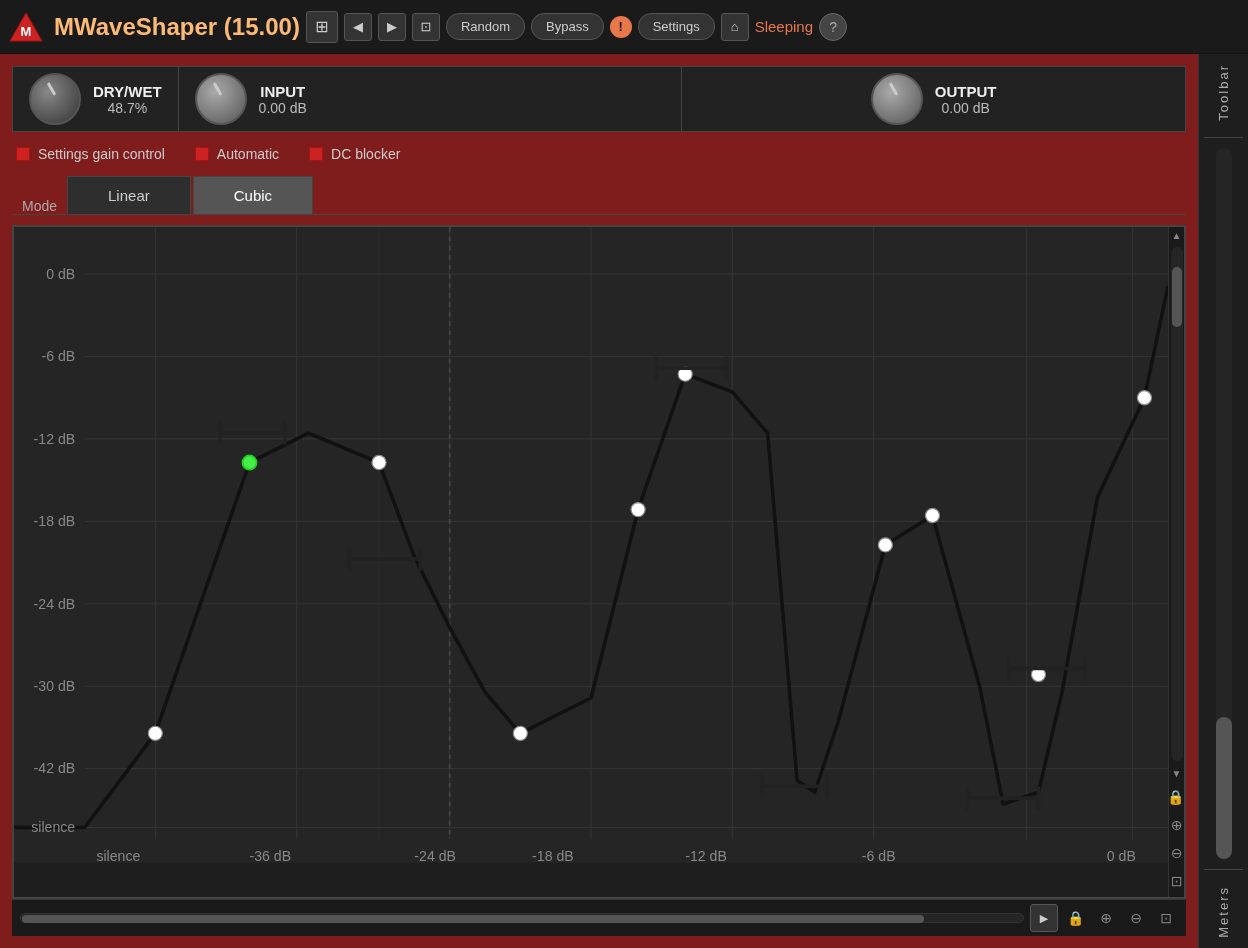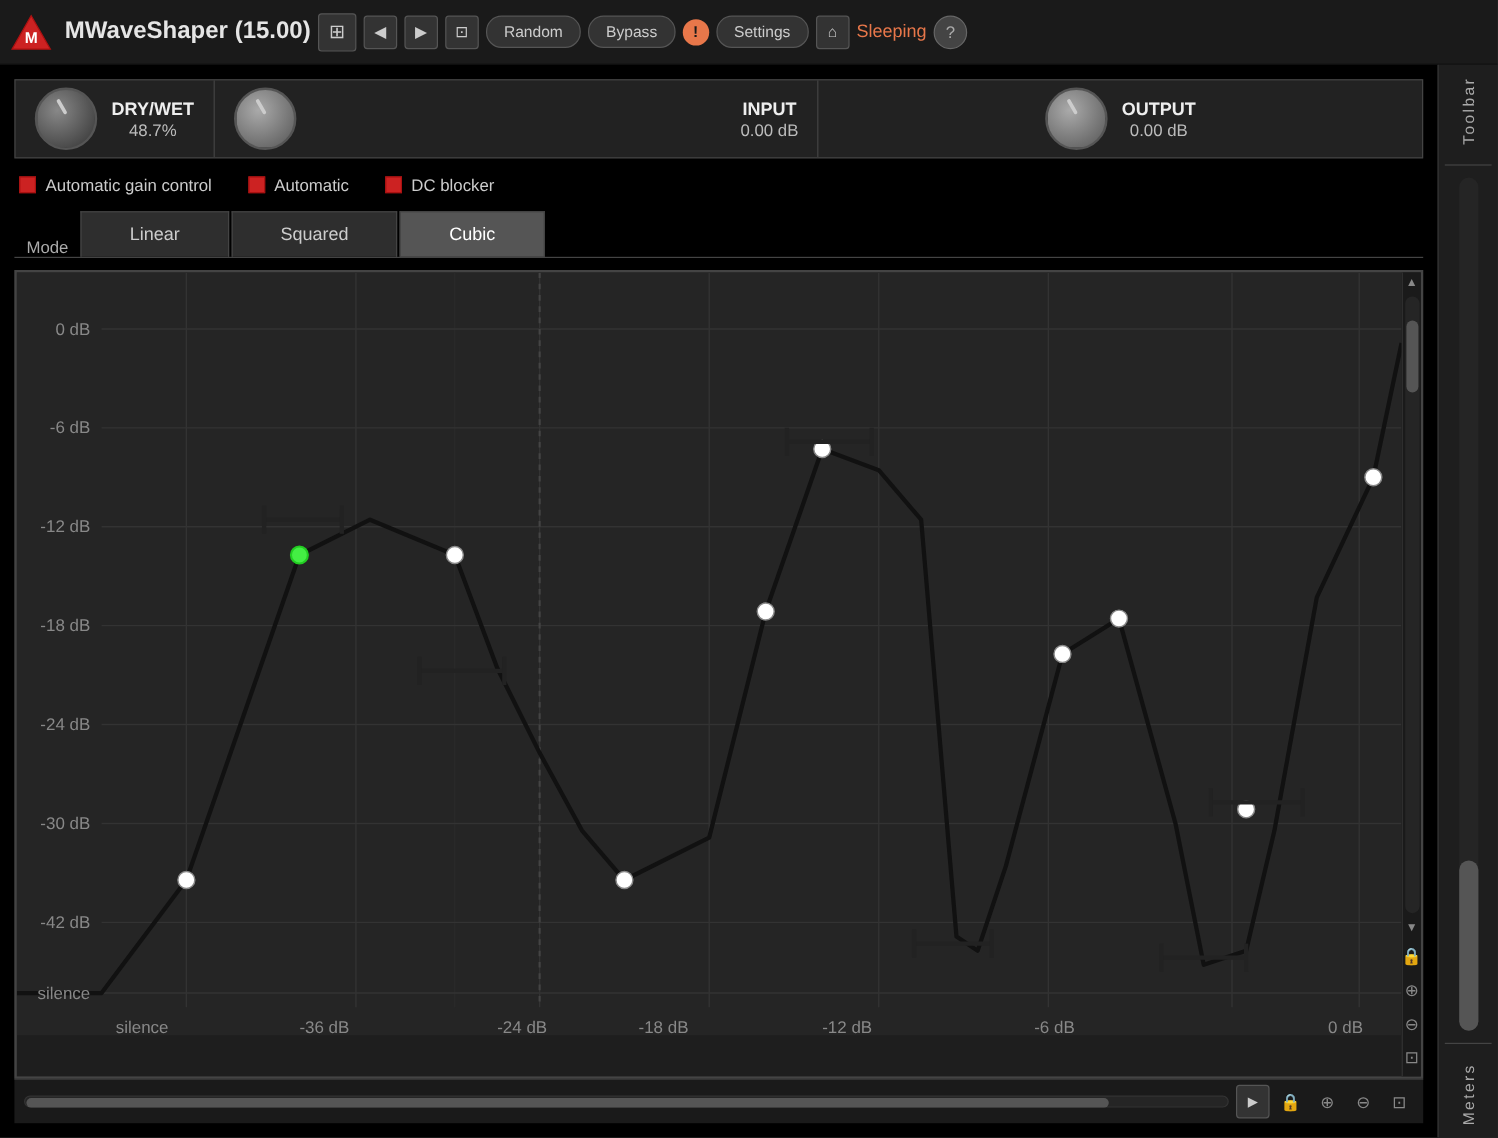--- a/index.html
+++ b/index.html
@@ -23,23 +23,23 @@
       border-bottom: 1px solid #111;
     }
     .logo-triangle {
       width: 36px;
       height: 36px;
       flex-shrink: 0;
       position: relative;
     }
     .logo-triangle svg { width: 36px; height: 36px; }
     .app-title {
-      font-size: 20px;
+      font-size: 24px;
       font-weight: bold;
-      color: #e5e5e5;
+      color: #fdba74;
       margin-left: 4px;
     }
     .title-bar-btn {
       background: #333;
       border: 1px solid #555;
       color: #ccc;
       padding: 5px 14px;
       font-size: 13px;
       cursor: pointer;
       border-radius: 13px;
@@ -99,21 +99,21 @@
 
     
     .main-area {
       display: flex;
       height: calc(948px - 54px);
     }
 
     
     .plugin-body {
       flex: 1;
-      background: #000000;
+      background: #7f1d1d;
       display: flex;
       flex-direction: column;
       padding: 12px;
       gap: 10px;
     }
 
     
     .controls-row {
       display: flex;
       align-items: center;
@@ -374,55 +374,54 @@
   <div class="plugin-body">
 
     <div class="controls-row">
       <div class="knob-section">
         <div class="knob"></div>
         <div class="knob-info">
           <div class="knob-label">DRY/WET</div>
           <div class="knob-value">48.7%</div>
         </div>
       </div>
-      <div class="knob-section" style="flex:1;justify-content:space-between;">
+      <div class="knob-section" style="flex:1;justify-content:flex-start;">
         <div class="knob" style="background:radial-gradient(circle at 38% 35%, #aaa, #555);"></div>
         <div class="knob-info">
           <div class="knob-label">INPUT</div>
           <div class="knob-value">0.00 dB</div>
         </div>
       </div>
       <div class="knob-section" style="flex:1;justify-content:center;">
         <div class="knob" style="background:radial-gradient(circle at 38% 35%, #aaa, #555);"></div>
         <div class="knob-info">
           <div class="knob-label">OUTPUT</div>
           <div class="knob-value">0.00 dB</div>
         </div>
       </div>
     </div>
 
     <div class="checkboxes-row">
       <div class="checkbox-item">
         <div class="checkbox-indicator"></div>
-        <span>Automatic gain control</span>
+        <span>Settings gain control</span>
       </div>
       <div class="checkbox-item">
         <div class="checkbox-indicator"></div>
         <span>Automatic</span>
       </div>
       <div class="checkbox-item">
         <div class="checkbox-indicator"></div>
         <span>DC blocker</span>
       </div>
     </div>
 
     <div class="mode-row">
       <span class="mode-label">Mode</span>
       <div class="mode-tab">Linear</div>
-      <div class="mode-tab">Squared</div>
       <div class="mode-tab active">Cubic</div>
     </div>
 
     <div style="flex:1;display:flex;flex-direction:column;min-height:0;">
       <div class="graph-container" style="flex:1;">
         <div class="graph-inner">
 
           <svg class="graph-svg-wrapper" viewBox="0 0 980 540" preserveAspectRatio="none" xmlns="http://www.w3.org/2000/svg">
 
             <rect width="980" height="540" fill="#252525"></rect>

